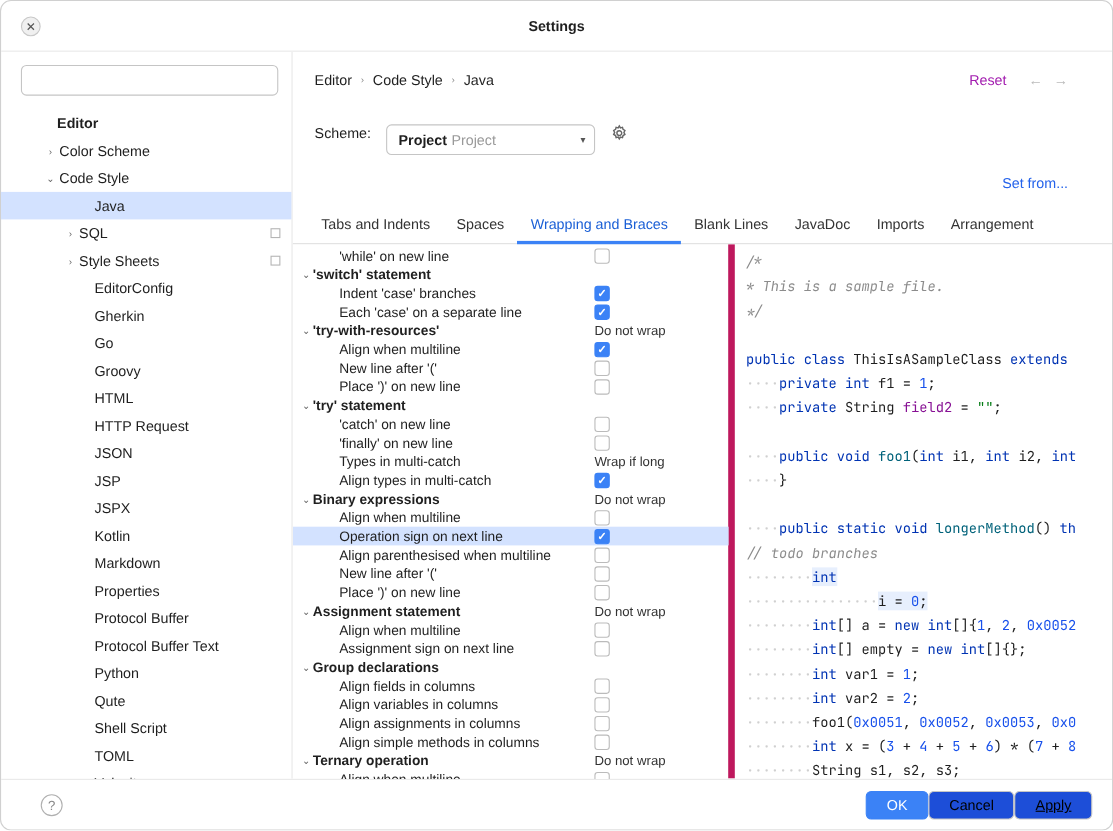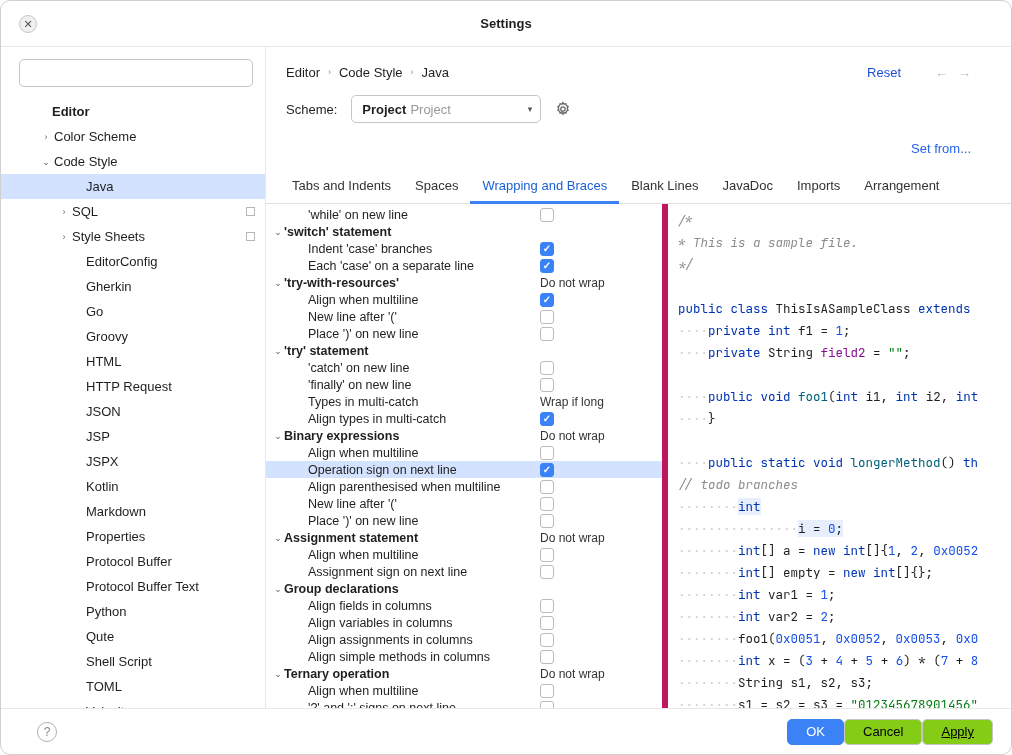--- a/index.html
+++ b/index.html
@@ -23,25 +23,25 @@
   .tree-item .arr { width: 14px; text-align: center; color: #666; font-size: 9px; margin-right: 1px; }
   .tree-item .sp { display: inline-block; }
   .tree-item .rect { position: absolute; right: 10px; width: 9px; height: 9px; border: 1px solid #b5b5b5; }
 
   
   .main { flex: 1; display: flex; flex-direction: column; overflow: hidden; }
   .main-head { padding: 14px 20px 6px 20px; }
   .crumbs { display: flex; align-items: center; gap: 8px; }
   .crumb { font-size: 13px; }
   .crumb-sep { color: #888; font-size: 9px; }
-  .reset { color: #1d4ed8; cursor: pointer; position: absolute; right: 90px; }
+  .reset { color: #a21caf; cursor: pointer; position: absolute; right: 76px; }
   .nav-arrows { position: absolute; right: 20px; color: #bbb; display: flex; gap: 10px; font-size: 13px; }
   .crumb-row { display: flex; align-items: center; position: relative; height: 22px; }
 
-  .scheme-row { display: flex; align-items: center; margin-top: 12px; gap: 14px; }
+  .scheme-row { display: flex; align-items: flex-start; margin-top: 30px; gap: 14px; }
   .scheme-select { border: 1px solid #c5c5c5; border-radius: 5px; height: 28px; width: 190px; display: flex; align-items: center; padding: 4px 10px; position: relative; cursor: pointer; }
   .scheme-select .sel-arrow { position: absolute; right: 8px; font-size: 9px; color: #555; }
   .scheme-strong { font-weight: 600; }
   .scheme-dim { color: #999; margin-left: 4px; }
   .gear { color: #666; cursor: pointer; width: 16px; height: 16px; }
   .setfrom { position: absolute; right: 20px; color: #2563eb; cursor: pointer; }
   .setfrom-row { position: relative; margin-top: 18px; height: 16px; }
 
   
   .tabs { display: flex; border-bottom: 1px solid #e0e0e0; margin-top: 8px; padding: 0 6px 0 14px; gap: 0; }
@@ -70,21 +70,21 @@
   .preview .dot { color: #d0d0d0; }
   .preview .id { color: #871094; }
   .preview .todo { color: #8c8c8c; font-style: italic; }
   .preview .highlight { background: #e7effd; }
   .line { padding-left: 2px; }
 
   
   .footer { height: 46px; border-top: 1px solid #e8e8e8; display: flex; align-items: center; justify-content: flex-end; padding: 0 18px; gap: 10px; }
   .footer .help { position: absolute; left: 18px; width: 20px; height: 20px; border: 1.5px solid #b0b0b0; border-radius: 50%; display: flex; align-items: center; justify-content: center; color: #888; font-size: 12px; cursor: pointer; }
   .footer-wrap { position: relative; display: flex; align-items: center; width: 100%; height: 100%; }
-  .btn { height: 26px; padding: 0 18px; border-radius: 5px; border: 1px solid #c5c5c5; background: #84cc16; cursor: pointer; font-size: 13px; display: inline-flex; align-items: center; }
+  .btn { height: 26px; padding: 0 18px; border-radius: 5px; border: 1px solid #c5c5c5; background: #1d4ed8; cursor: pointer; font-size: 13px; display: inline-flex; align-items: center; }
   .btn.primary { background: #3b82f6; border-color: #3b82f6; color: #fff; }
   .btn .ul { text-decoration: underline; }
 
 </style>
 </head>
 <body>
 
 <div class="window">
   <div class="titlebar">
     <div class="close-btn">

